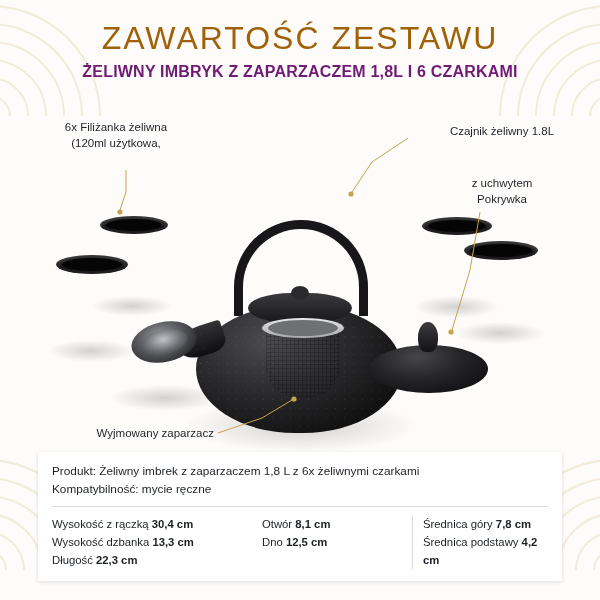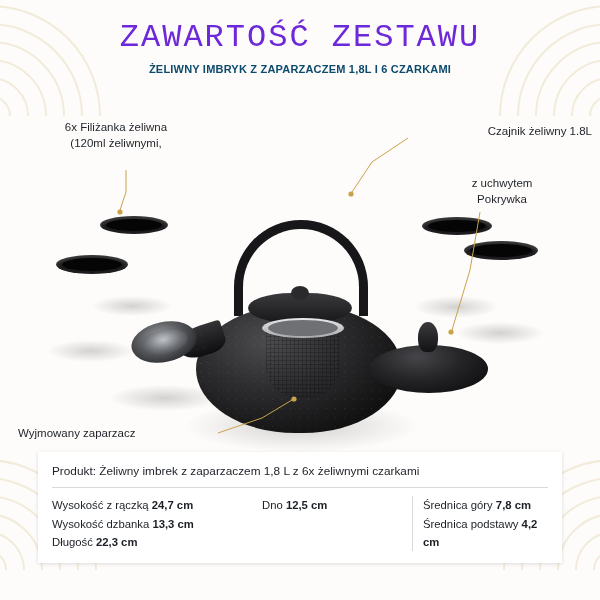--- a/index.html
+++ b/index.html
@@ -36,54 +36,54 @@
 
   
   .header {
     position: absolute;
     top: 20px;
     left: 0;
     width: 600px;
     text-align: center;
   }
   .title {
-    font-family: Liberation Mono, monospace;
+    font-family: Liberation Sans, sans-serif;
     font-size: 32px;
     letter-spacing: 2px;
-    color: #6d28d9;
+    color: #a16207;
     font-weight: 400;
     line-height: 1.15;
   }
   .subtitle {
     margin-top: 6px;
-    font-size: 11px;
+    font-size: 16px;
     font-weight: bold;
-    color: #0c4a6e;
+    color: #701a75;
     letter-spacing: 0.2px;
   }
 
   
   .photo {
     position: absolute;
     top: 100px;
     left: 0;
     width: 600px;
     height: 350px;
   }
 
   
   .callout {
     position: absolute;
     font-size: 11.5px;
     color: #1e2228;
     line-height: 1.35;
   }
   .callout.center { text-align: center; }
-  .callout.right { text-align: left; }
-  .callout.left  { text-align: right; }
+  .callout.right { text-align: right; }
+  .callout.left  { text-align: center; }
 
   
   .panel {
     position: absolute;
     left: 38px;
     top: 452px;
     width: 524px;
     background: #ffffff;
     box-shadow: 0 1px 4px rgba(0,0,0,0.13);
     padding: 10px 14px 12px 14px;
@@ -372,21 +372,21 @@
 
       <path d="M480,112 L470,170 L452,230" stroke="#c9a24a" stroke-width="1" fill="none"></path>
       <circle cx="451" cy="232" r="2.6" fill="#c9a24a"></circle>
 
       <path d="M218,333 L262,318 L292,300" stroke="#c9a24a" stroke-width="1" fill="none"></path>
       <circle cx="294" cy="299" r="2.6" fill="#c9a24a"></circle>
     </svg>
 
     <div class="callout center" style="left:16px; top:20px; width:200px;">
       <div>6x Filiżanka żeliwna</div>
-      <div>(120ml żeliwnymi,</div>
+      <div>(120ml użytkowa,</div>
     </div>
 
     <div class="callout left" style="left:412px; top:24px; width:180px;">
       <div>Czajnik żeliwny 1.8L</div>
     </div>
 
     <div class="callout center" style="left:432px; top:76px; width:140px;">
       <div>z uchwytem</div>
       <div>Pokrywka</div>
     </div>
@@ -394,41 +394,49 @@
     <div class="callout right" style="left:18px; top:326px; width:196px;">
       <div>Wyjmowany zaparzacz</div>
     </div>
   </div>
 
   <div class="panel">
     <div class="row">
       <b>Produkt:</b>
       <span>Żeliwny imbrek z zaparzaczem 1,8 L z 6x żeliwnymi czarkami</span>
     </div>
+    <div class="row">
+      <b>Kompatybilność:</b>
+      <span>mycie ręczne</span>
+    </div>
 
     <div class="divider"></div>
 
     <div class="cols">
       <div class="col c1">
         <div>
           <span>Wysokość z rączką</span>
-          <b>24,7 cm</b>
+          <b>30,4 cm</b>
         </div>
         <div>
           <span>Wysokość dzbanka</span>
           <b>13,3 cm</b>
         </div>
         <div>
           <span>Długość</span>
           <b>22,3 cm</b>
         </div>
       </div>
 
       <div class="col c2">
         <div>
+          <span>Otwór</span>
+          <b>8,1 cm</b>
+        </div>
+        <div>
           <span>Dno</span>
           <b>12,5 cm</b>
         </div>
       </div>
 
       <div class="vline"></div>
 
       <div class="col c3">
         <div>
           <span>Średnica góry</span>

